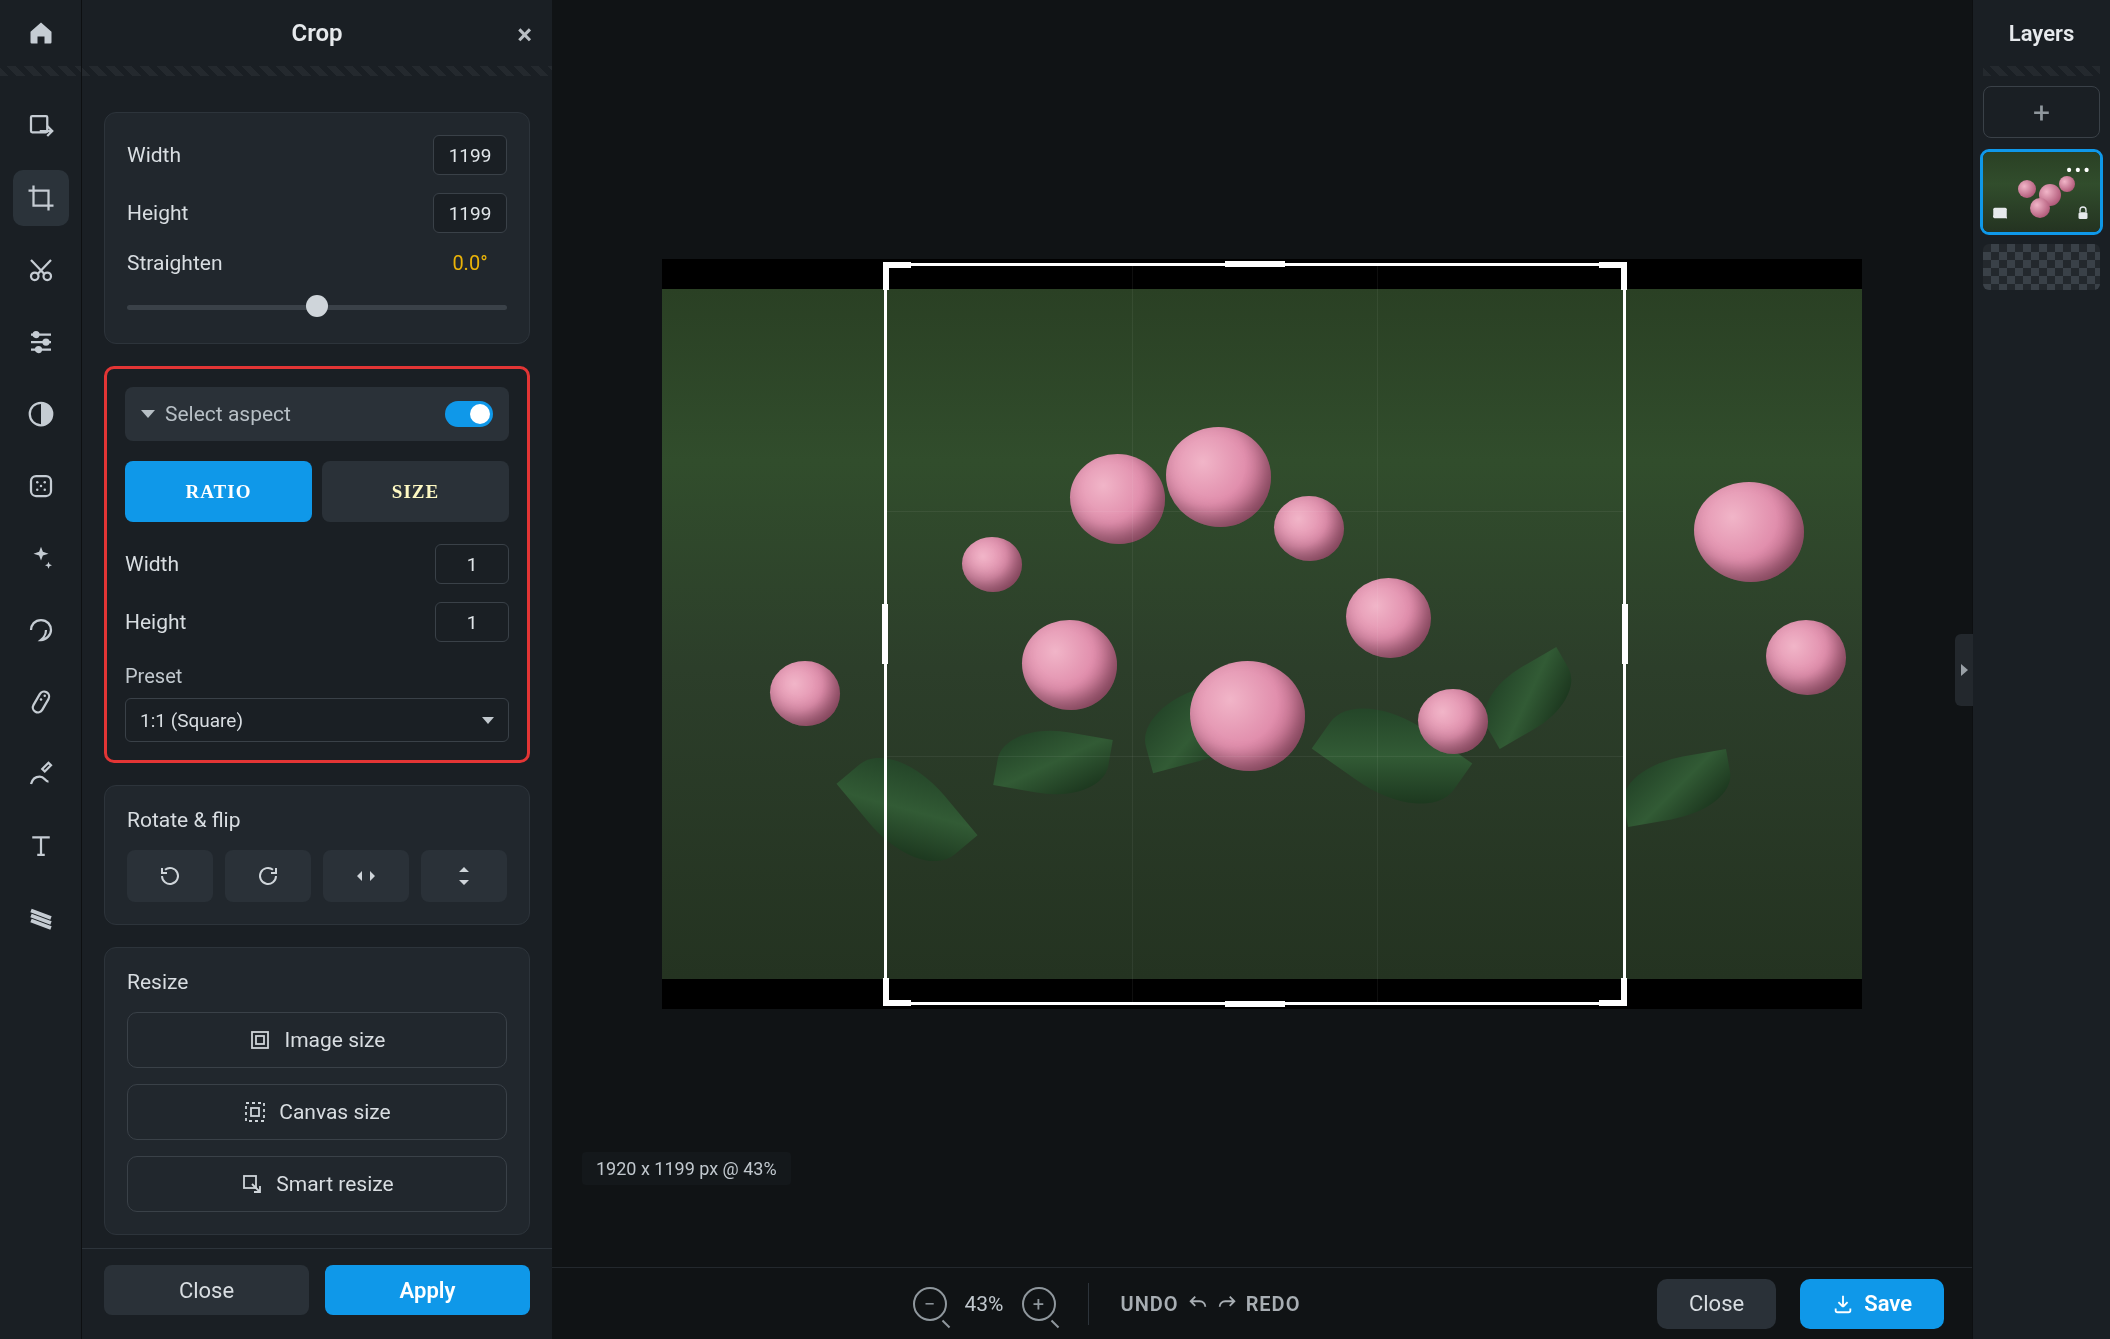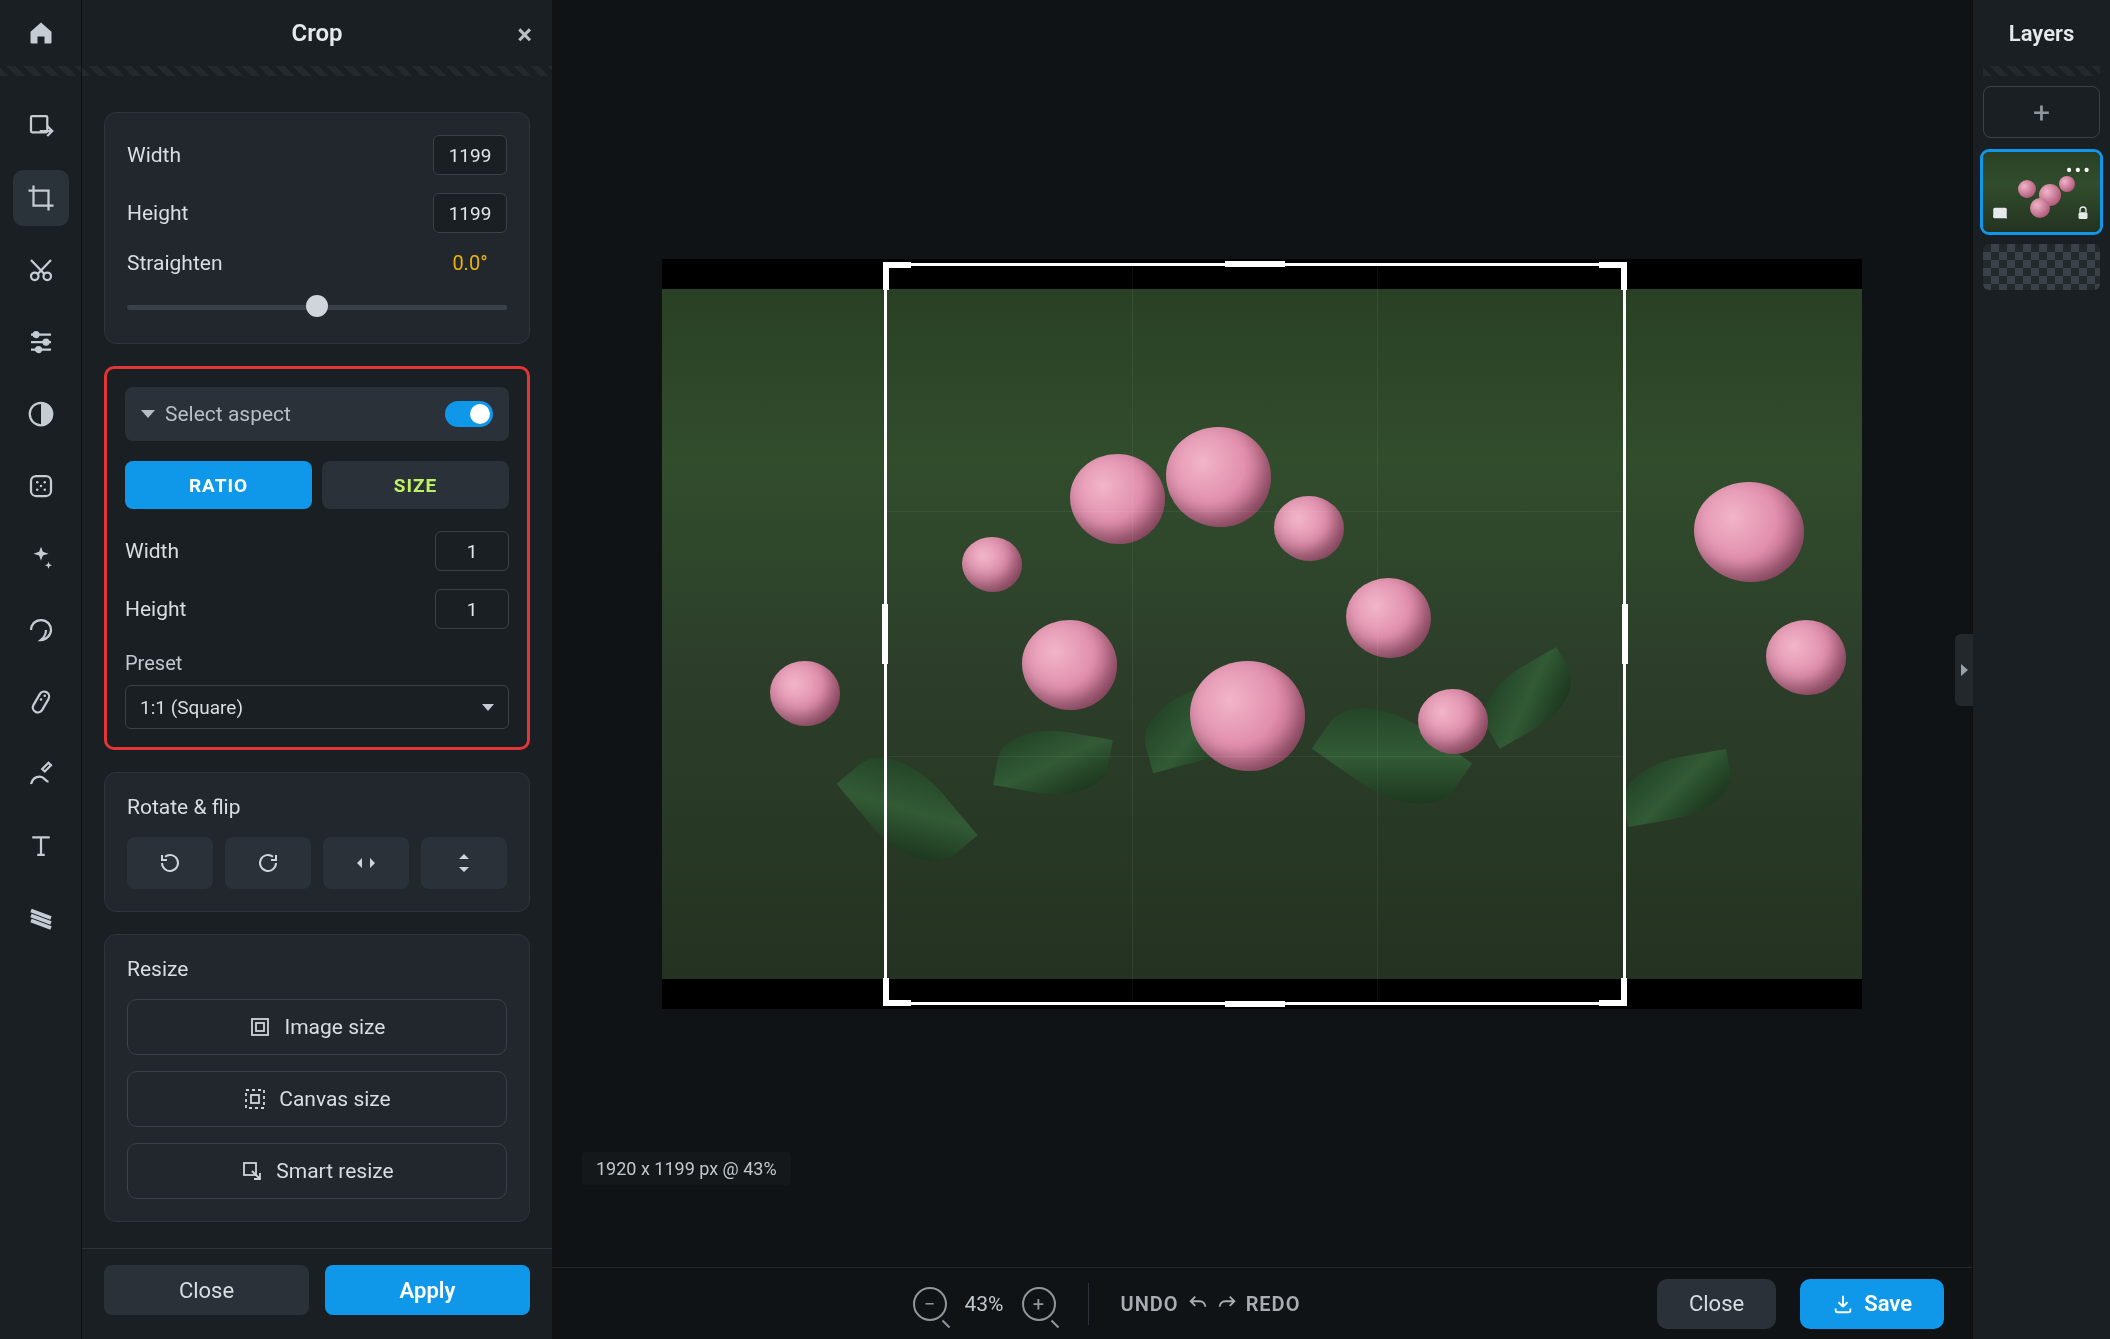--- a/index.html
+++ b/index.html
@@ -38,23 +38,23 @@
   
   .highlight { border:3px solid #e33535; border-radius:10px; padding:18px; margin-bottom:22px; }
 
   .aspect-head{ background:#2a3138; height:54px; border-radius:8px; display:flex; align-items:center; padding:0 16px; justify-content:space-between; margin-bottom:20px; }
   .aspect-head .lft{ display:flex; align-items:center; gap:10px; color:#b7bfc5; font-size:21px; }
   .chev{ width:0;height:0;border-left:7px solid transparent;border-right:7px solid transparent;border-top:8px solid #b7bfc5; display:inline-block; }
   .toggle{ width:48px; height:26px; border-radius:13px; background:#0f98e9; position:relative; cursor:pointer; }
   .toggle .knob{ position:absolute; right:3px; top:3px; width:20px; height:20px; border-radius:50%; background:#fff; }
 
   .seg { display:flex; gap:10px; margin-bottom:22px; }
-  .seg button{ flex:1; height:48px; border:none; border-radius:8px; font-size:19px; font-weight:700; letter-spacing:1px; cursor:pointer; }
+  .seg button{ flex:1; height:61px; border:none; border-radius:8px; font-size:19px; font-weight:700; letter-spacing:1px; cursor:pointer;font-family:Liberation Serif, serif; }
   .seg .on { background:#0f98e9; color:#fff; }
-  .seg .off{ background:#2a3138; color:#bef264; }
+  .seg .off{ background:#2a3138; color:#fef9c3; }
 
   .preset-label{ color:#c1c8ce; font-size:20px; margin-bottom:10px; display:block; }
   .select{ width:100%; height:44px; background:#1a1f24; border:1px solid #3a4148; border-radius:6px; color:#d8dde1; padding:0 14px; display:flex; align-items:center; justify-content:space-between; cursor:pointer; font-size:19px; }
   .select .caret{ width:0;height:0;border-left:6px solid transparent;border-right:6px solid transparent;border-top:7px solid #c1c8ce; }
 
   .section-title{ color:#d8dde1; font-size:21px; margin-bottom:18px; }
   .btn-grid{ display:flex; gap:12px; }
   .mini-btn{ flex:1; height:52px; border:none; border-radius:8px; background:#2a3138; color:#cfd5da; cursor:pointer; display:flex; align-items:center; justify-content:center; }
   .mini-btn svg{ width:24px; height:24px; stroke:#cfd5da; fill:none; stroke-width:2; }
 

